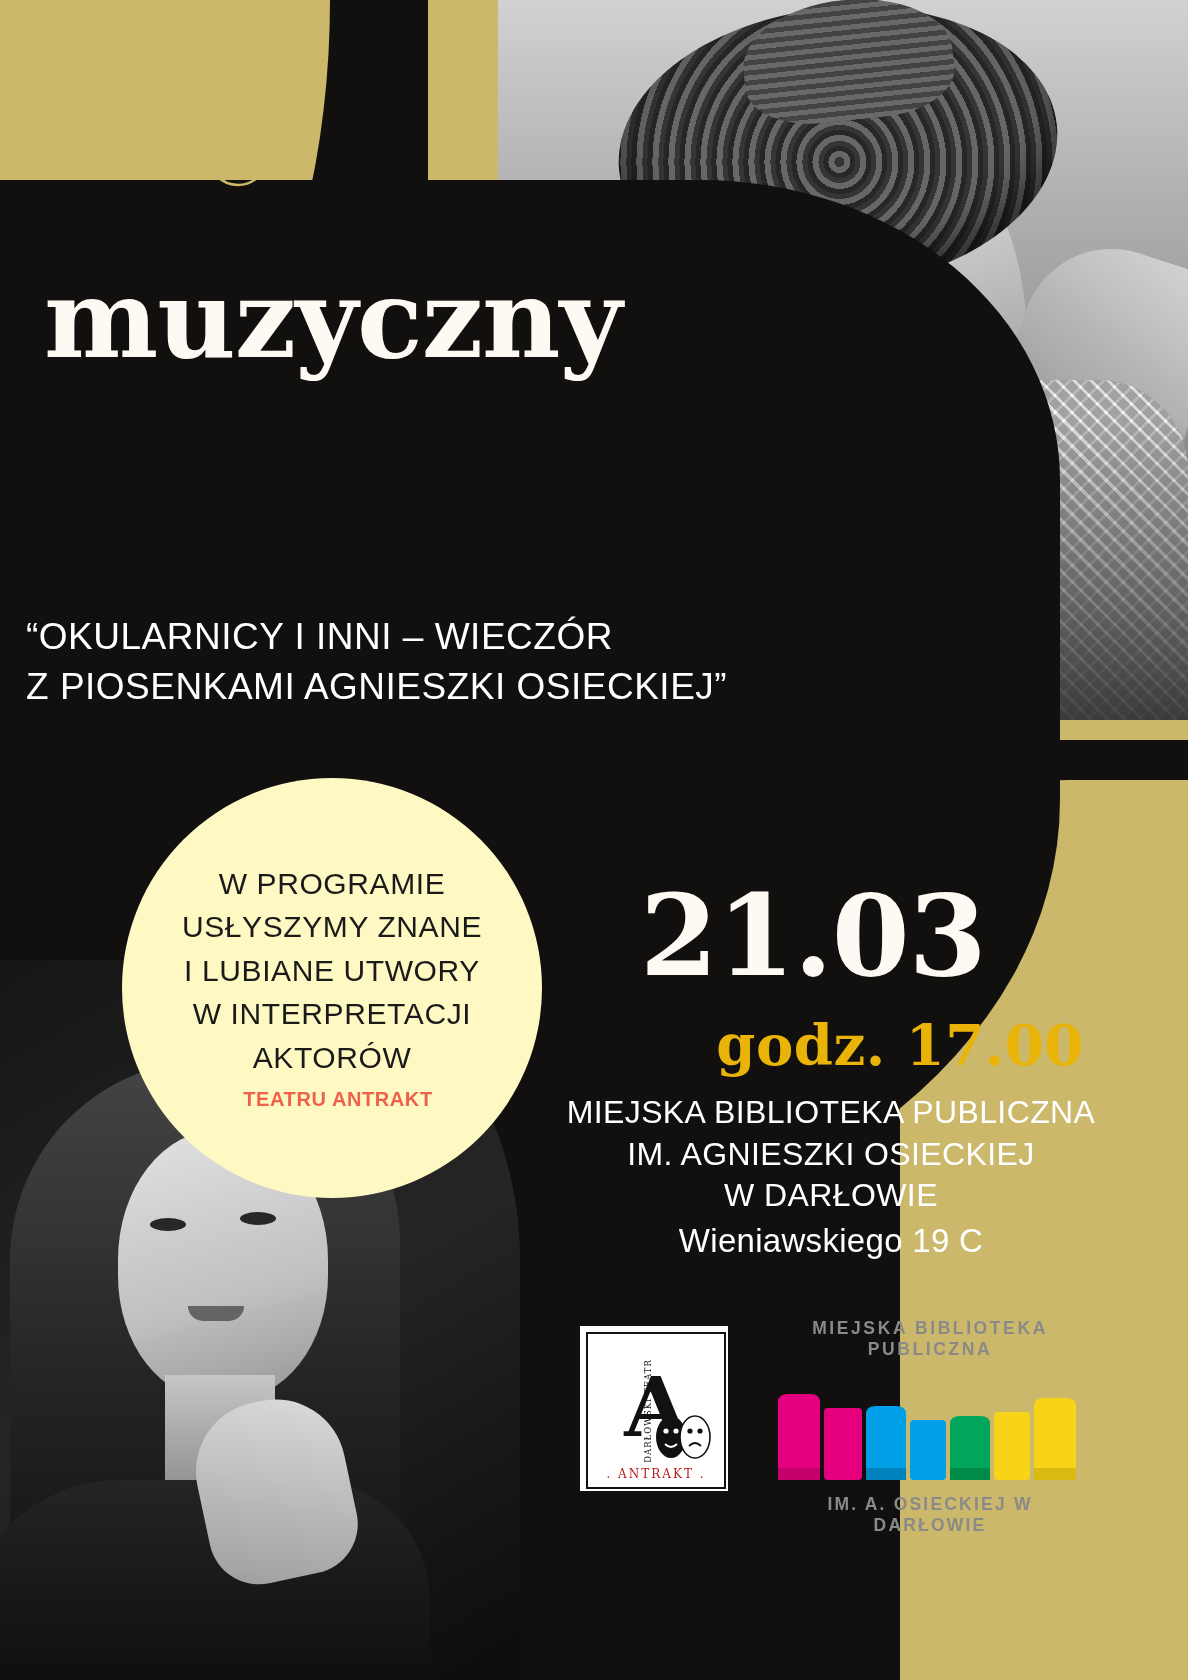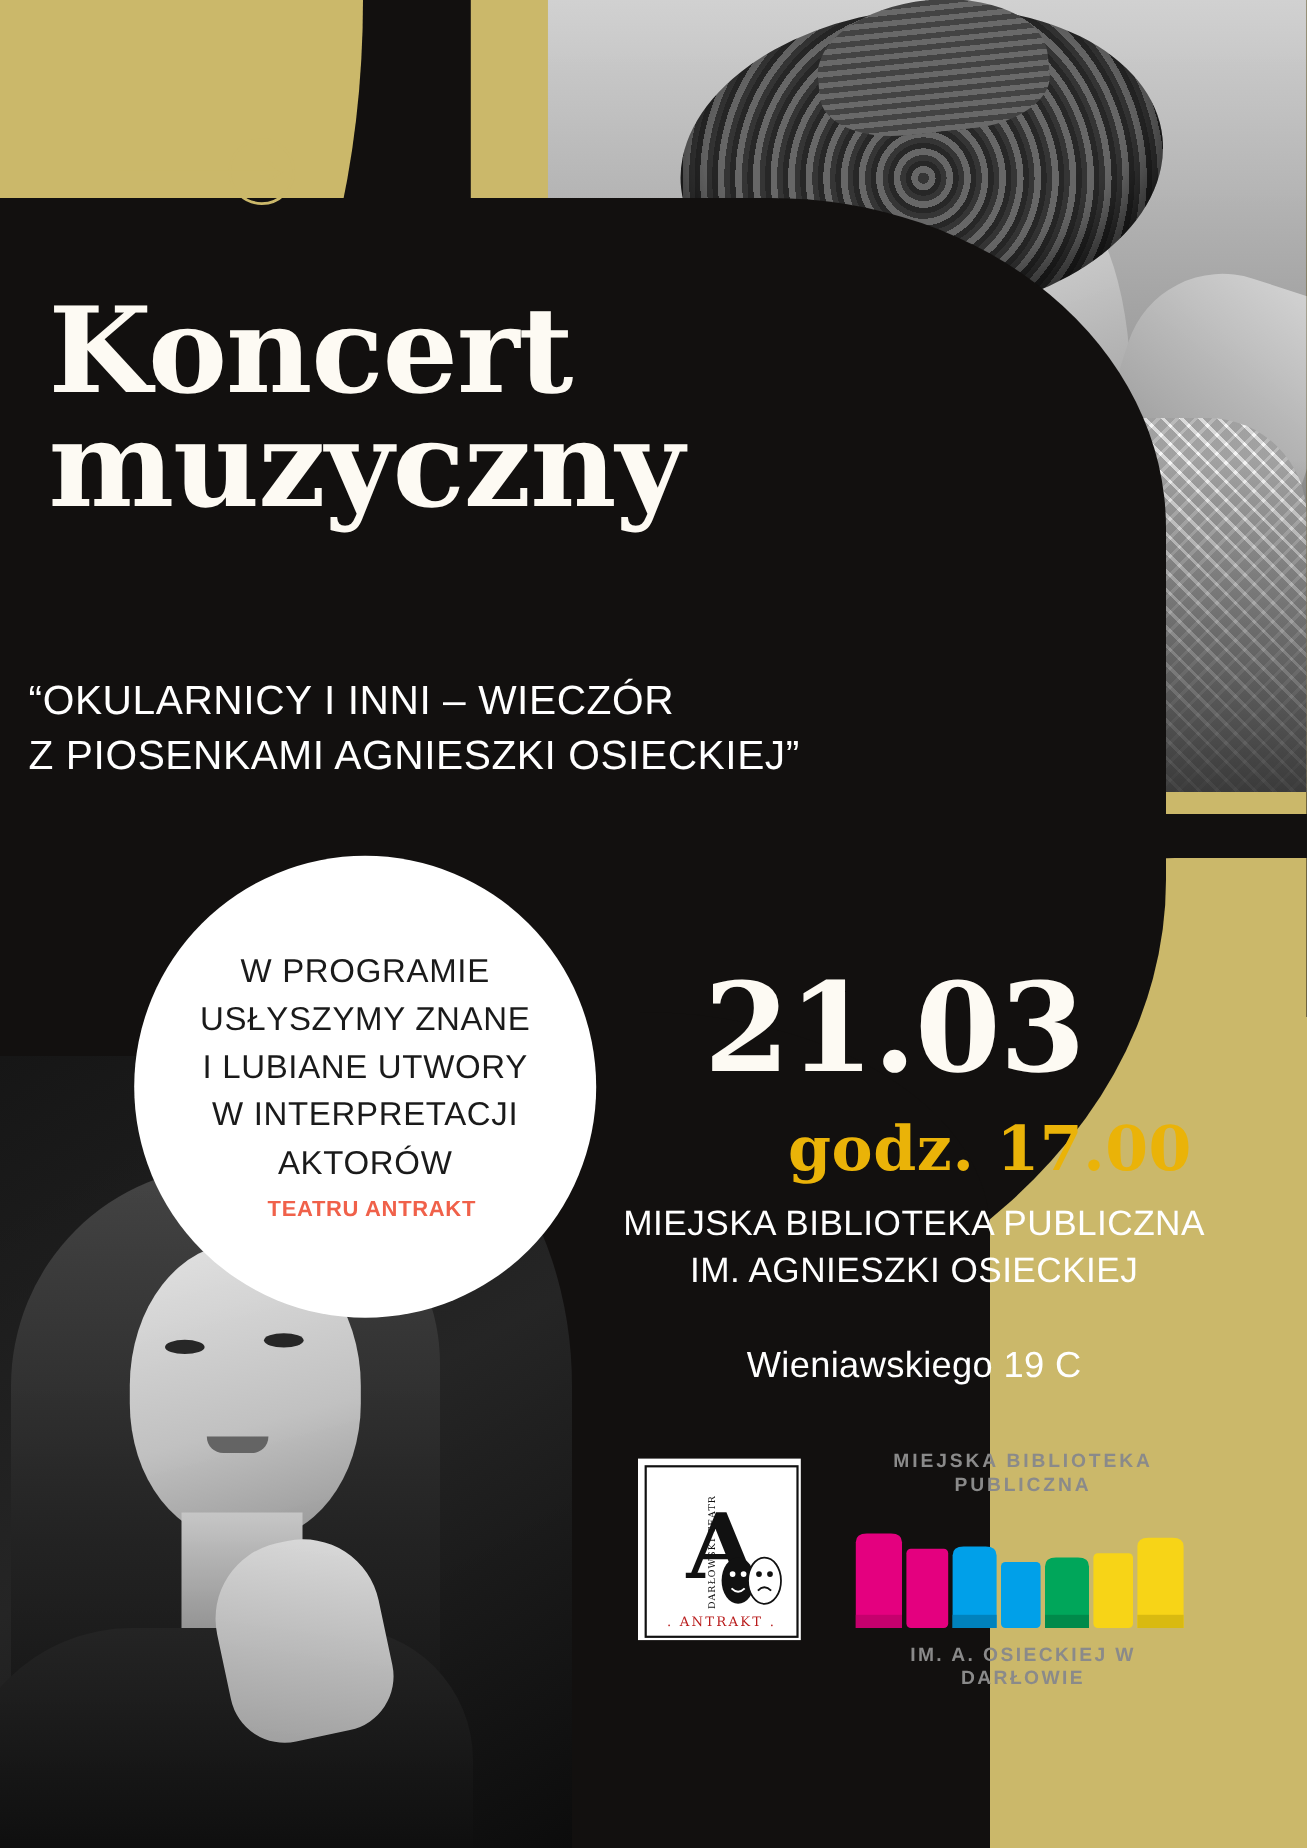--- a/index.html
+++ b/index.html
@@ -239,21 +239,21 @@
     letter-spacing: 0.5px;
     font-weight: 400;
   }
 
   
   .program-circle {
     position: absolute;
     left: 122px; top: 778px;
     width: 420px; height: 420px;
     border-radius: 50%;
-    background: #ffffff;
+    background: #fef9c3;
     display: flex;
     flex-direction: column;
     align-items: center;
     justify-content: center;
     text-align: center;
     color: #1a1a1a;
     font-size: 30px;
     line-height: 1.45;
     letter-spacing: 0.6px;
     padding: 0 34px;
@@ -432,21 +432,20 @@
 
   <div class="arrow">
     <svg width="165" height="62" viewBox="0 0 165 62">
       <circle cx="130" cy="31" r="29" fill="none" stroke="#cbb86a" stroke-width="2.5"></circle>
       <line x1="0" y1="31" x2="148" y2="31" stroke="#cbb86a" stroke-width="2.5"></line>
       <polyline points="136,22 148,31 136,40" fill="none" stroke="#cbb86a" stroke-width="2.5"></polyline>
     </svg>
   </div>
 
   <div class="headline">
-    <div>Koncert</div>
     <div>muzyczny</div>
   </div>
 
   <div class="subtitle">
     <div class="nowrap">“OKULARNICY I INNI – WIECZÓR</div>
     <div class="nowrap">Z PIOSENKAMI AGNIESZKI OSIECKIEJ”</div>
   </div>
 
   <div class="program-circle">
     <div>W PROGRAMIE</div>
@@ -456,20 +455,21 @@
     <div>AKTORÓW</div>
     <div class="hl">TEATRU ANTRAKT</div>
   </div>
 
   <div class="date-big">21.03</div>
   <div class="date-time">godz. 17.00</div>
 
   <div class="venue">
     <div>MIEJSKA BIBLIOTEKA PUBLICZNA</div>
     <div>IM. AGNIESZKI OSIECKIEJ</div>
+    <div>W DARŁOWIE</div>
   </div>
   <div class="address">Wieniawskiego 19 C</div>
 
   <div class="logo-antrakt">
     <div class="inner">
       <div class="bigA">A</div>
       <div class="masks">
         <svg width="62" height="48" viewBox="0 0 62 48">
           <ellipse cx="19" cy="24" rx="15" ry="21" fill="#111"></ellipse>
           <ellipse cx="43" cy="24" rx="15" ry="21" fill="#fff" stroke="#111" stroke-width="1.6"></ellipse>

